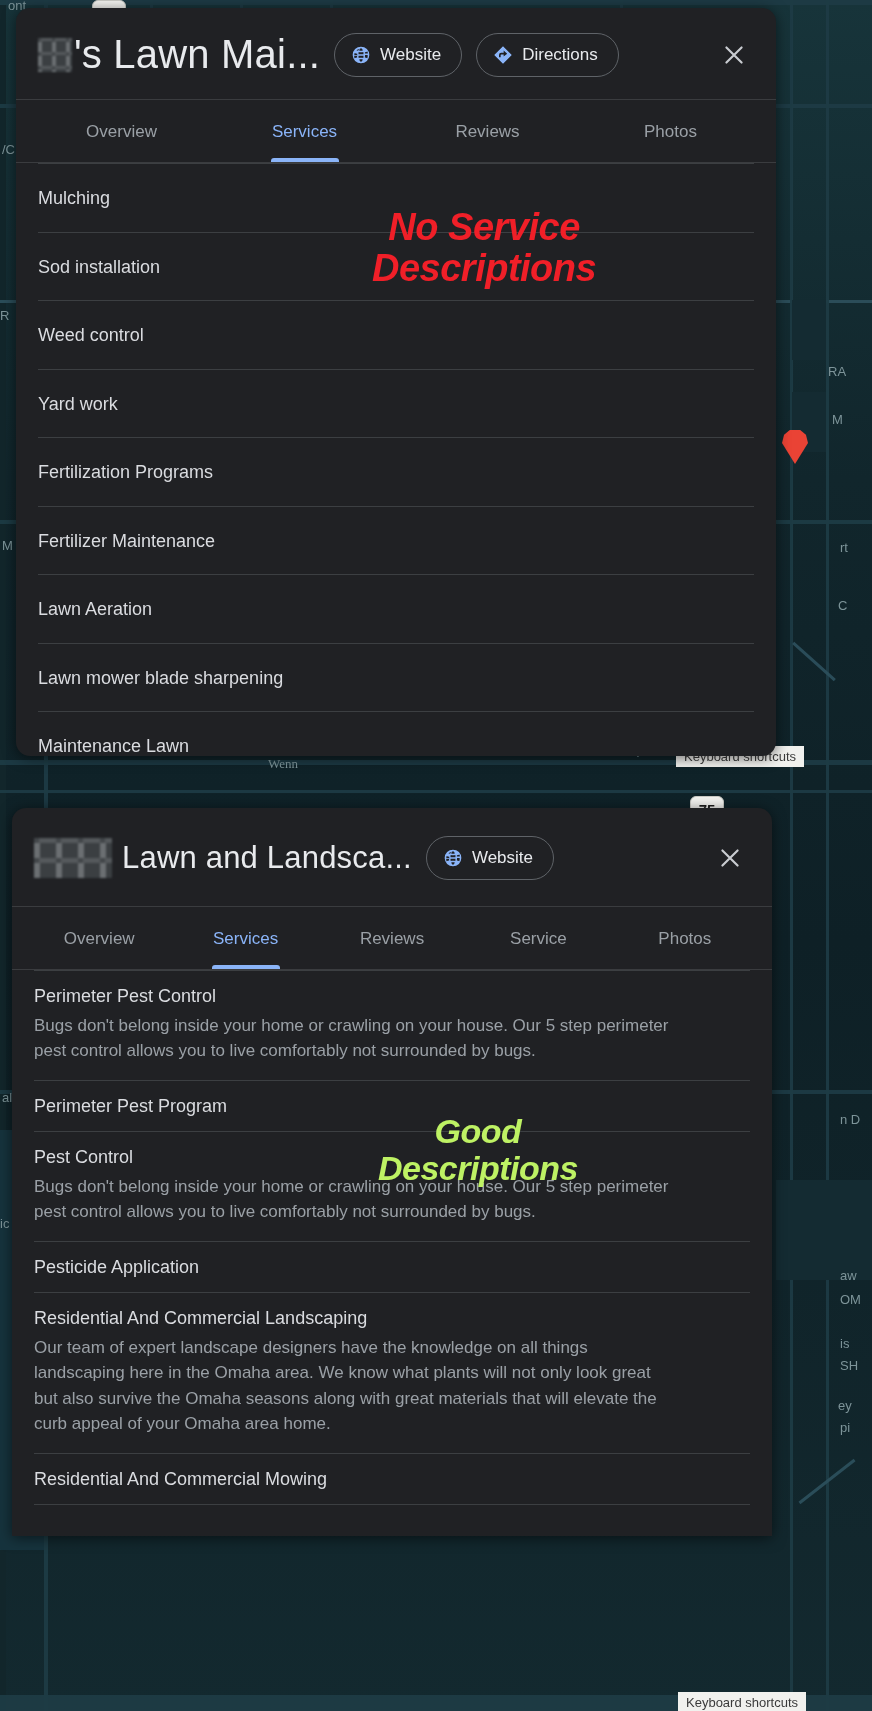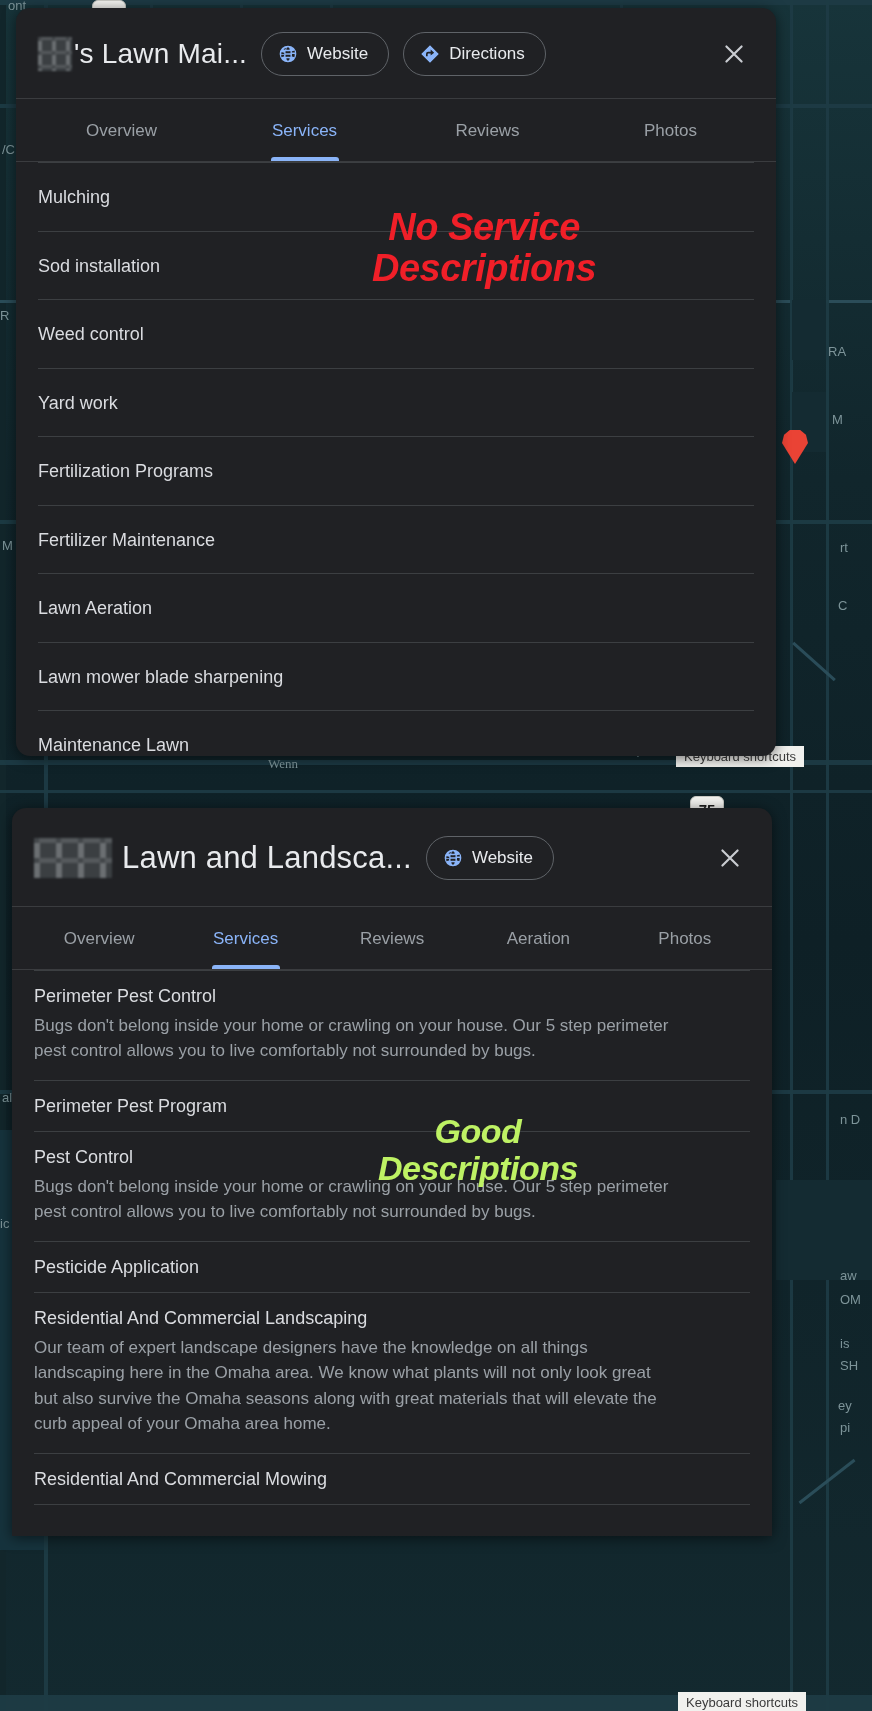--- a/index.html
+++ b/index.html
@@ -59,21 +59,21 @@
 
   .card-head {
     display: flex; align-items: center; gap: 14px;
     padding: 24px 22px 22px 22px;
     border-bottom: 1px solid #3a3c3f;
   }
   #card-bottom .card-head { padding: 28px 22px 26px 22px; }
 
   .biz-title {
     display: flex; align-items: center; gap: 0;
-    color: #e8eaed; font-size: 28px; font-weight: 400;
+    color: #e8eaed; font-size: 40px; font-weight: 400;
     white-space: nowrap; flex: 0 0 auto; letter-spacing: .2px;
   }
   #card-bottom .biz-title { font-size: 31px; }
 
   .redact {
     display: inline-block; height: 34px; width: 34px;
     background:
       conic-gradient(from 0deg at 25% 25%, #55595c 0 25%, #3b3f42 0 50%, #6b6f72 0 75%, #43474a 0 100%),
       #4b4f52;
     background-size: 14px 14px;
@@ -174,21 +174,21 @@
     <div class="map-pin" style="left:782px;top:430px;"></div>
   </div>
 
   <div id="map-labels">
       <div class="map-label dim" style="left: 8px; top: -2px;">ont</div>
       <div class="map-label dim" style="left: 2px; top: 142px;">/C</div>
       <div class="map-label dim" style="left: 0px; top: 308px;">R</div>
       <div class="map-label dim" style="left: 2px; top: 538px;">M</div>
       <div class="map-label dim" style="left: 2px; top: 1090px;">al</div>
       <div class="map-label dim" style="left: 0px; top: 1216px;">ic</div>
-      <div class="map-label dim" style="left: 828px; top: 344px;">RA</div>
+      <div class="map-label dim" style="left: 828px; top: 364px;">RA</div>
       <div class="map-label dim" style="left: 832px; top: 412px;">M</div>
       <div class="map-label dim" style="left: 840px; top: 540px;">rt</div>
       <div class="map-label dim" style="left: 838px; top: 598px;">C</div>
       <div class="map-label dim" style="left: 268px; top: 756px; font-family: Liberation Serif, serif;">Wenn</div>
       <div class="map-label dim" style="left: 562px; top: 742px;">and Landscape</div>
       <div class="map-label dim" style="left: 840px; top: 1112px;">n D</div>
       <div class="map-label dim" style="left: 840px; top: 1268px;">aw</div>
       <div class="map-label dim" style="left: 840px; top: 1292px;">OM</div>
       <div class="map-label dim" style="left: 840px; top: 1336px;">is</div>
       <div class="map-label dim" style="left: 840px; top: 1358px;">SH</div>
@@ -295,21 +295,21 @@
         <svg width="26" height="26" viewBox="0 0 24 24" stroke="currentColor" stroke-width="2" fill="none" stroke-linecap="round">
           <path d="M5 5l14 14M19 5L5 19"></path>
         </svg>
       </div>
     </div>
 
     <div class="tabs" id="tabs-bottom">
         <div class="tab">Overview</div>
         <div class="tab active">Services</div>
         <div class="tab">Reviews</div>
-        <div class="tab">Aeration</div>
+        <div class="tab">Service</div>
         <div class="tab">Photos</div>
       </div>
 
     <div class="svc-list" id="svc-bottom">
         <div class="svc-row tall">
           <div class="svc-name">Perimeter Pest Control</div>
           <div class="svc-desc">Bugs don't belong inside your home or crawling on your house. Our 5 step perimeter pest control allows you to live comfortably not surrounded by bugs.</div>
         </div>
         <div class="svc-row">
           <div class="svc-name">Perimeter Pest Program</div>

